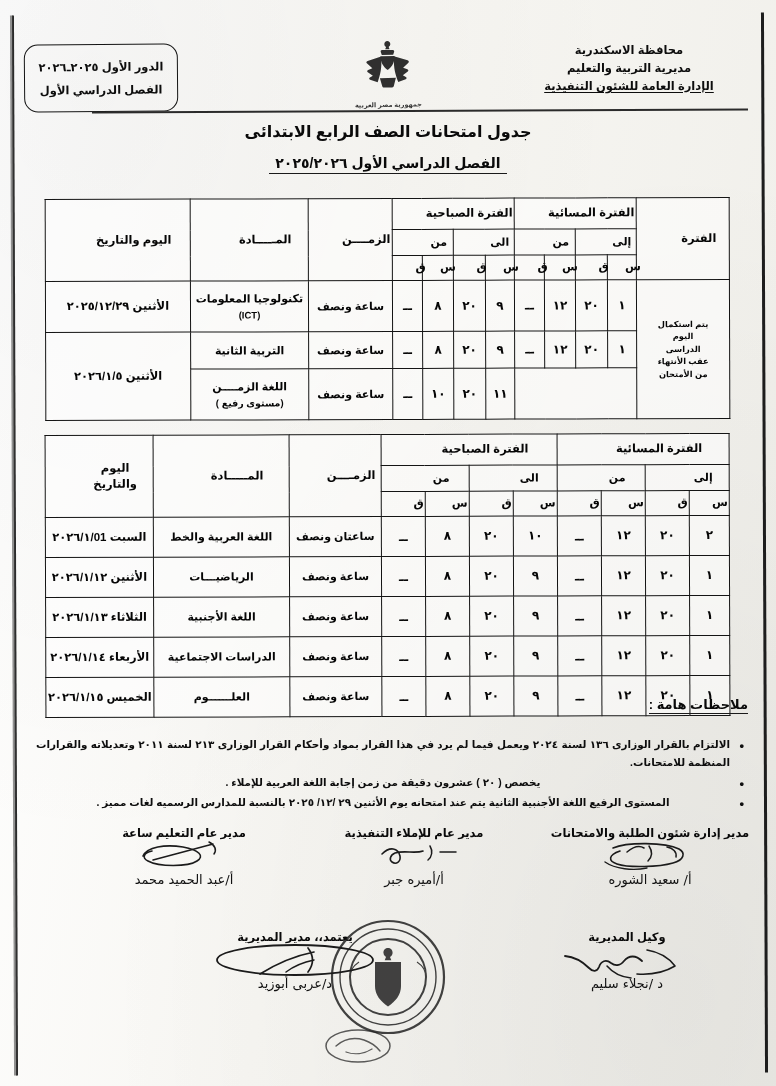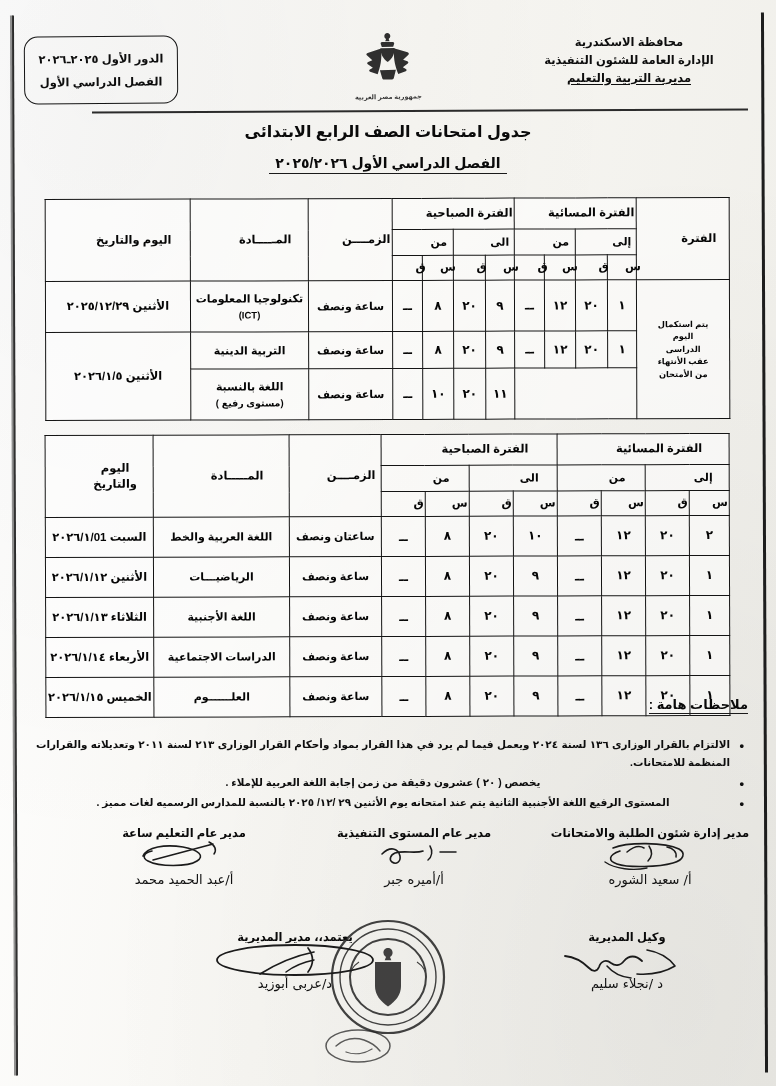--- a/index.html
+++ b/index.html
@@ -18,21 +18,21 @@
     border-right:3px solid #1d1d1d;border-left:2px solid #2a2a2a;
     border-top:0;border-bottom:0;
     transform:rotate(-0.22deg);
     pointer-events:none;
   }
   .scan-frame:after{
     content:"";position:absolute;left:-4px;top:0;bottom:0;width:3px;background:#3a3a3a;opacity:.55;
   }
 
   
-  .hdr{position:absolute;left:0;right:0;top:30px;height:96px;}
+  .hdr{position:absolute;left:0;right:0;top:38px;height:96px;}
   .hdr-org{
     position:absolute;right:32px;top:4px;width:230px;text-align:center;
     font-size:11.5px;font-weight:bold;color:#0d0d0d;line-height:1.55;letter-spacing:.1px;
   }
   .hdr-org div:last-child{text-decoration:underline;text-underline-offset:2px;}
   .hdr-emblem{
     position:absolute;left:50%;transform:translateX(-50%) rotate(-1deg);top:0;
     width:118px;height:92px;text-align:center;opacity:.88;
   }
   .hdr-emblem svg{display:block;margin:0 auto;}
@@ -128,22 +128,22 @@
 </style>
 </head>
 <body>
 
 <div class="page">
   <div class="scan-frame"></div>
 
   <div class="hdr">
     <div class="hdr-org">
       <div>محافظة الاسكندرية</div>
+      <div>مديرية التربية والتعليم</div>
       <div>الإدارة العامة للشئون التنفيذية</div>
-      <div>مديرية التربية والتعليم</div>
     </div>
 
     <div class="hdr-emblem">
       <svg width="60" height="62" viewBox="0 0 60 62" aria-hidden="true">
         <g fill="#151515">
           <path d="M30 3c1.7 0 3 1.4 3 3.1 0 1.2-.7 2.3-1.7 2.8l.9 2.4h-4.4l.9-2.4A3.1 3.1 0 0 1 27 6.1C27 4.4 28.3 3 30 3z"></path>
           <path d="M24.6 12h10.8c1 0 1.6.9 1.3 1.8l-1 3h-11.4l-1-3c-.3-.9.3-1.8 1.3-1.8z"></path>
           <path d="M23 18h14c0 6-2 10-7 14-5-4-7-8-7-14z"></path>
           <path d="M23.6 18.3 10 22.6c-1.2.4-1.6 1.6-.8 2.4l5.4 5-4.2 1.6c-1.1.4-1.3 1.6-.4 2.3l5 3.6-3 1.7c-1 .6-.9 1.9.2 2.3l7.5 2.6c2.6-7 4.6-14 3.9-24.1z"></path>
           <path d="M36.4 18.3 50 22.6c1.2.4 1.6 1.6.8 2.4l-5.4 5 4.2 1.6c1.1.4 1.3 1.6.4 2.3l-5 3.6 3 1.7c1 .6.9 1.9-.2 2.3l-7.5 2.6c-2.6-7-4.6-14-3.9-24.1z"></path>
@@ -226,33 +226,33 @@
       <tr class="r-mid">
         <td class="num">١</td>
         <td class="num">٢٠</td>
         <td class="num">١٢</td>
         <td class="dash">ــ</td>
         <td class="num">٩</td>
         <td class="num">٢٠</td>
         <td class="num">٨</td>
         <td class="dash">ــ</td>
         <td class="dur">ساعة ونصف</td>
-        <td class="subject">التربية الدينية</td>
+        <td class="subject">التربية الثانية</td>
         <td rowspan="2" class="date">الأثنين ٢٠٢٦/١/٥</td>
       </tr>
 
       <tr class="r-tall">
         <td colspan="4"></td>
         <td class="num">١١</td>
         <td class="num">٢٠</td>
         <td class="num">١٠</td>
         <td class="dash">ــ</td>
         <td class="dur">ساعة ونصف</td>
         <td class="subject">
-          <span>اللغة بالنسبة</span>
+          <span>اللغة الزمــــن</span>
           <span class="sub2">(مستوى رفيع )</span>
         </td>
       </tr>
     </tbody>
       </table>
   </div>
 
   <div class="tbl-wrap" id="t2">
     <table>
       <colgroup>
@@ -378,21 +378,21 @@
         <svg width="150" height="34" viewBox="0 0 150 34" aria-hidden="true">
           <path class="ink" stroke-width="1.6" d="M38 8c14-6 52-6 66 1 7 4 5 11-6 14-14 4-44 5-56 1-9-3-9-9 3-13"></path>
           <path class="ink" stroke-width="1.5" d="M52 12c6-5 12-7 17-4M74 6c4 6 3 11-1 15M92 7c6 1 10 5 9 10"></path>
           <path class="ink" stroke-width="1.4" d="M30 22c10 7 28 9 42 6"></path>
         </svg>
       </div>
       <div class="sig-name">أ/ سعيد الشوره</div>
     </div>
 
     <div class="sig" id="sigB">
-      <div class="sig-title">مدير عام المستوى التنفيذية</div>
+      <div class="sig-title">مدير عام للإملاء التنفيذية</div>
       <div class="sig-scribble">
         <svg width="120" height="34" viewBox="0 0 120 34" aria-hidden="true">
           <path class="ink" stroke-width="1.6" d="M28 14c8-8 16-6 18 2 1 6-4 9-8 6-3-2-2-7 3-9 9-3 20 1 28-2"></path>
           <path class="ink" stroke-width="1.5" d="M76 6c3 5 2 11-2 14M86 12h16"></path>
         </svg>
       </div>
       <div class="sig-name">أ/أميره جبر</div>
     </div>
 
     <div class="sig" id="sigC">

